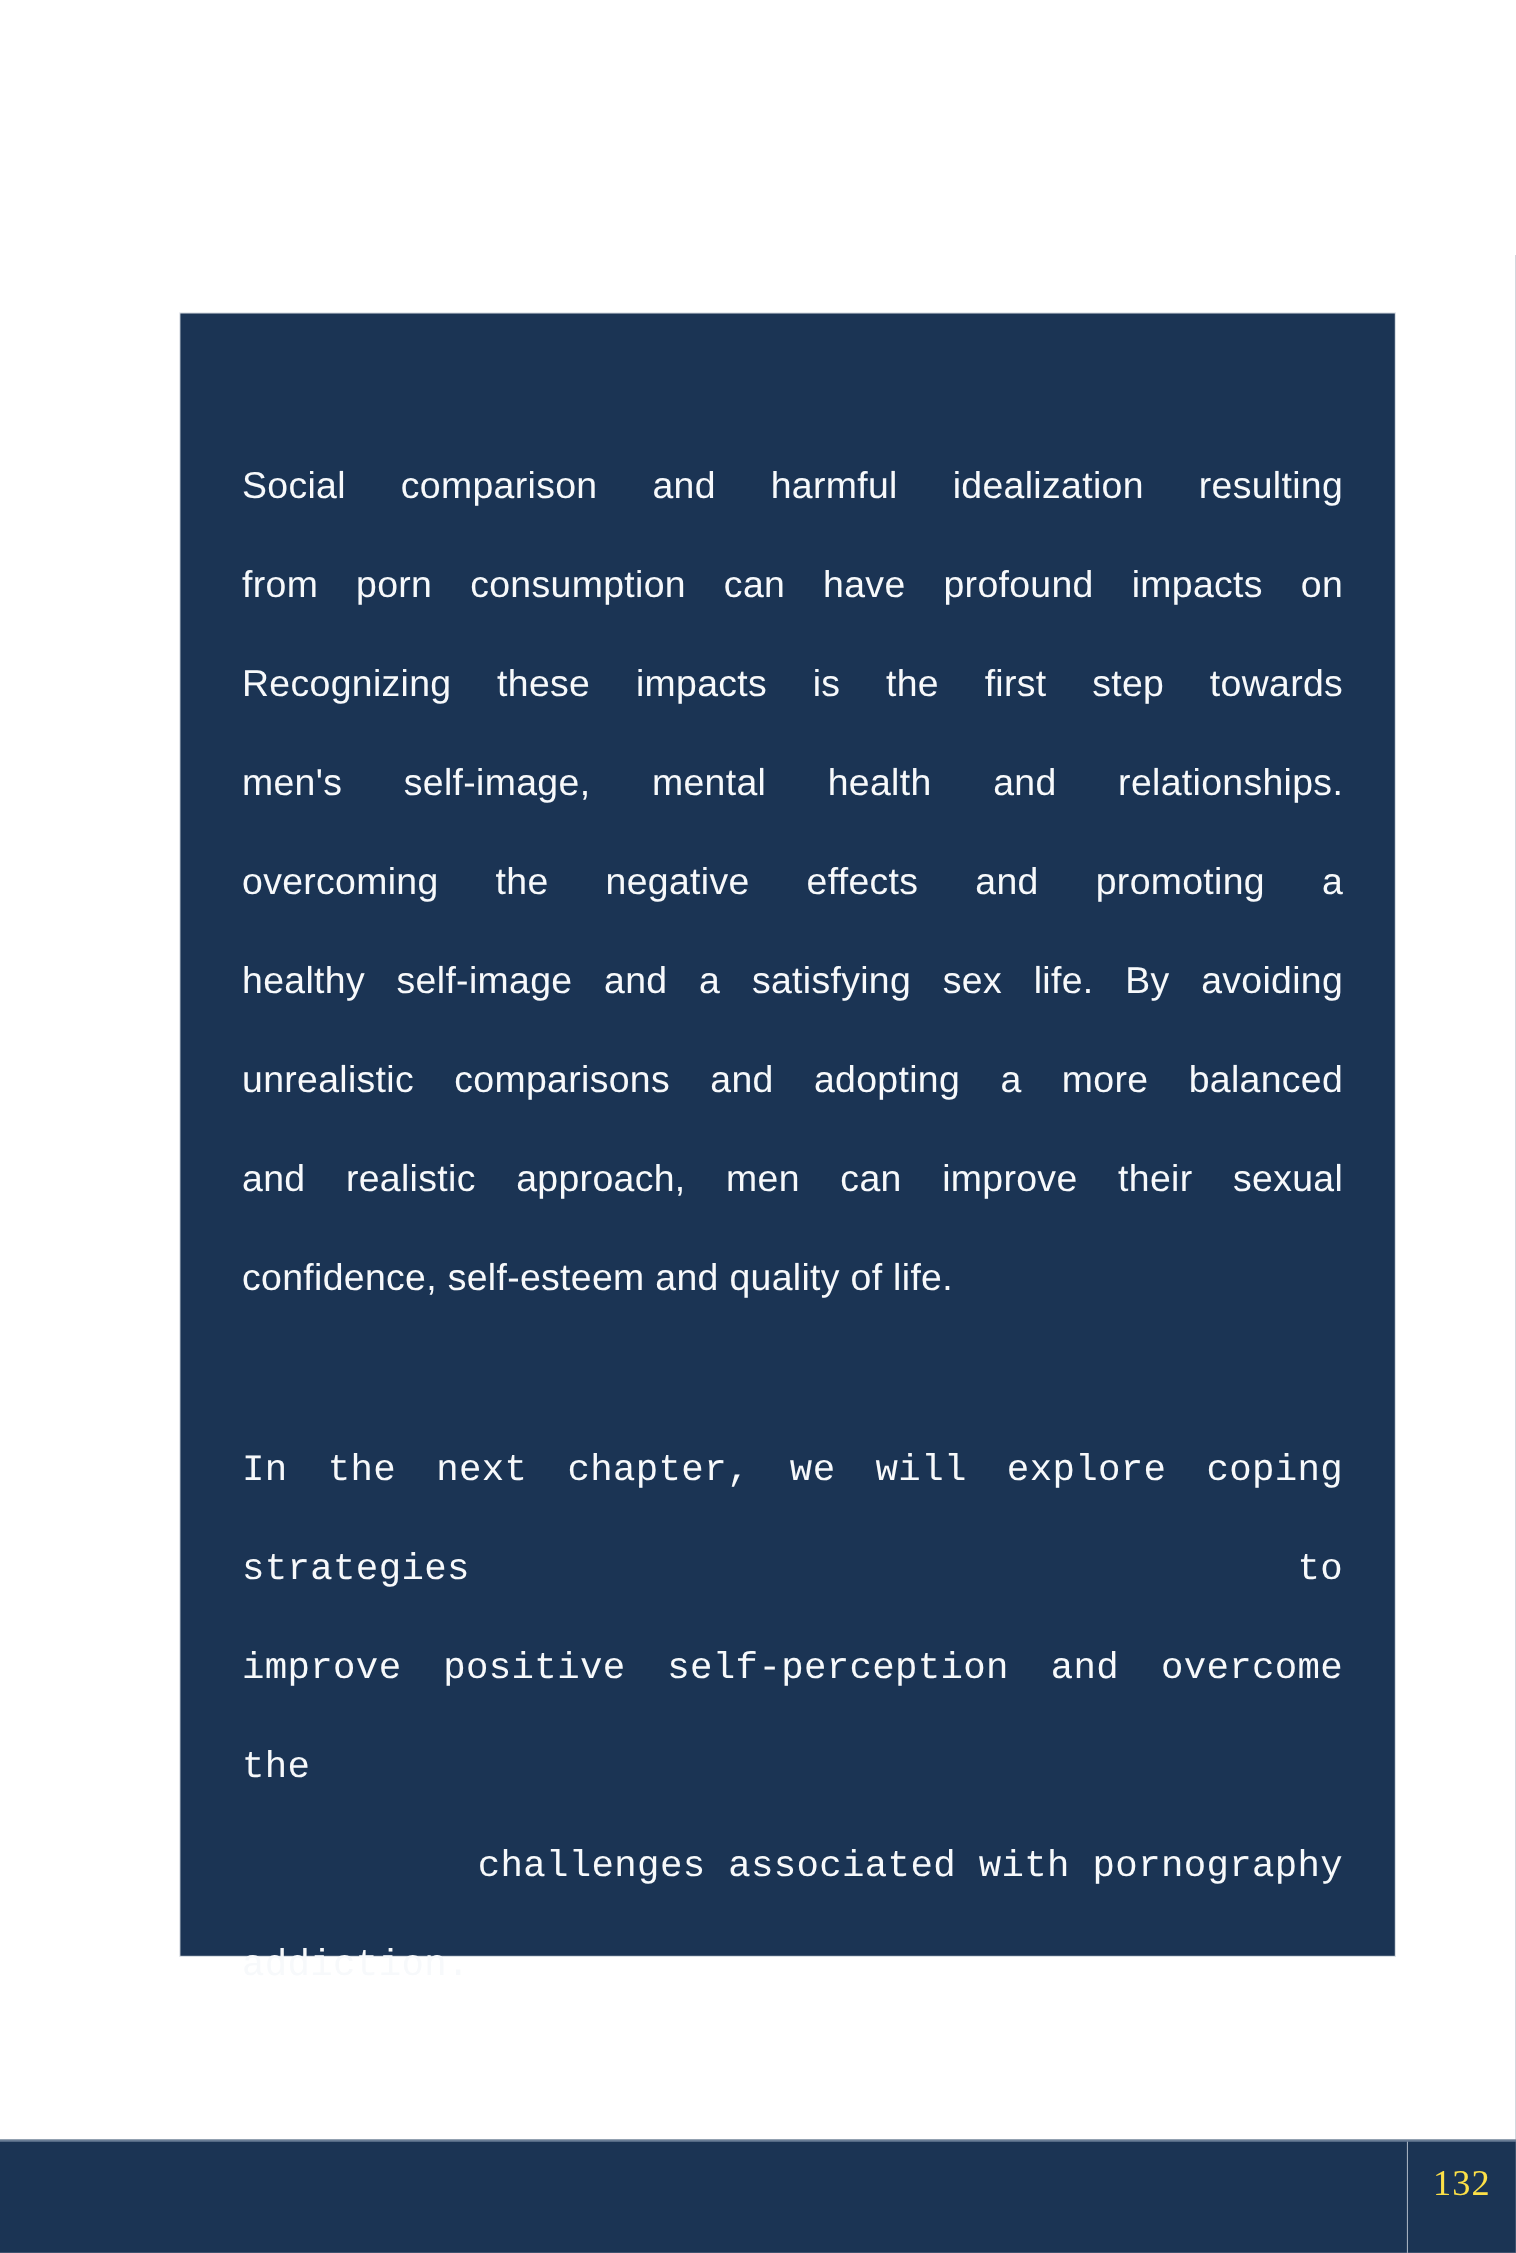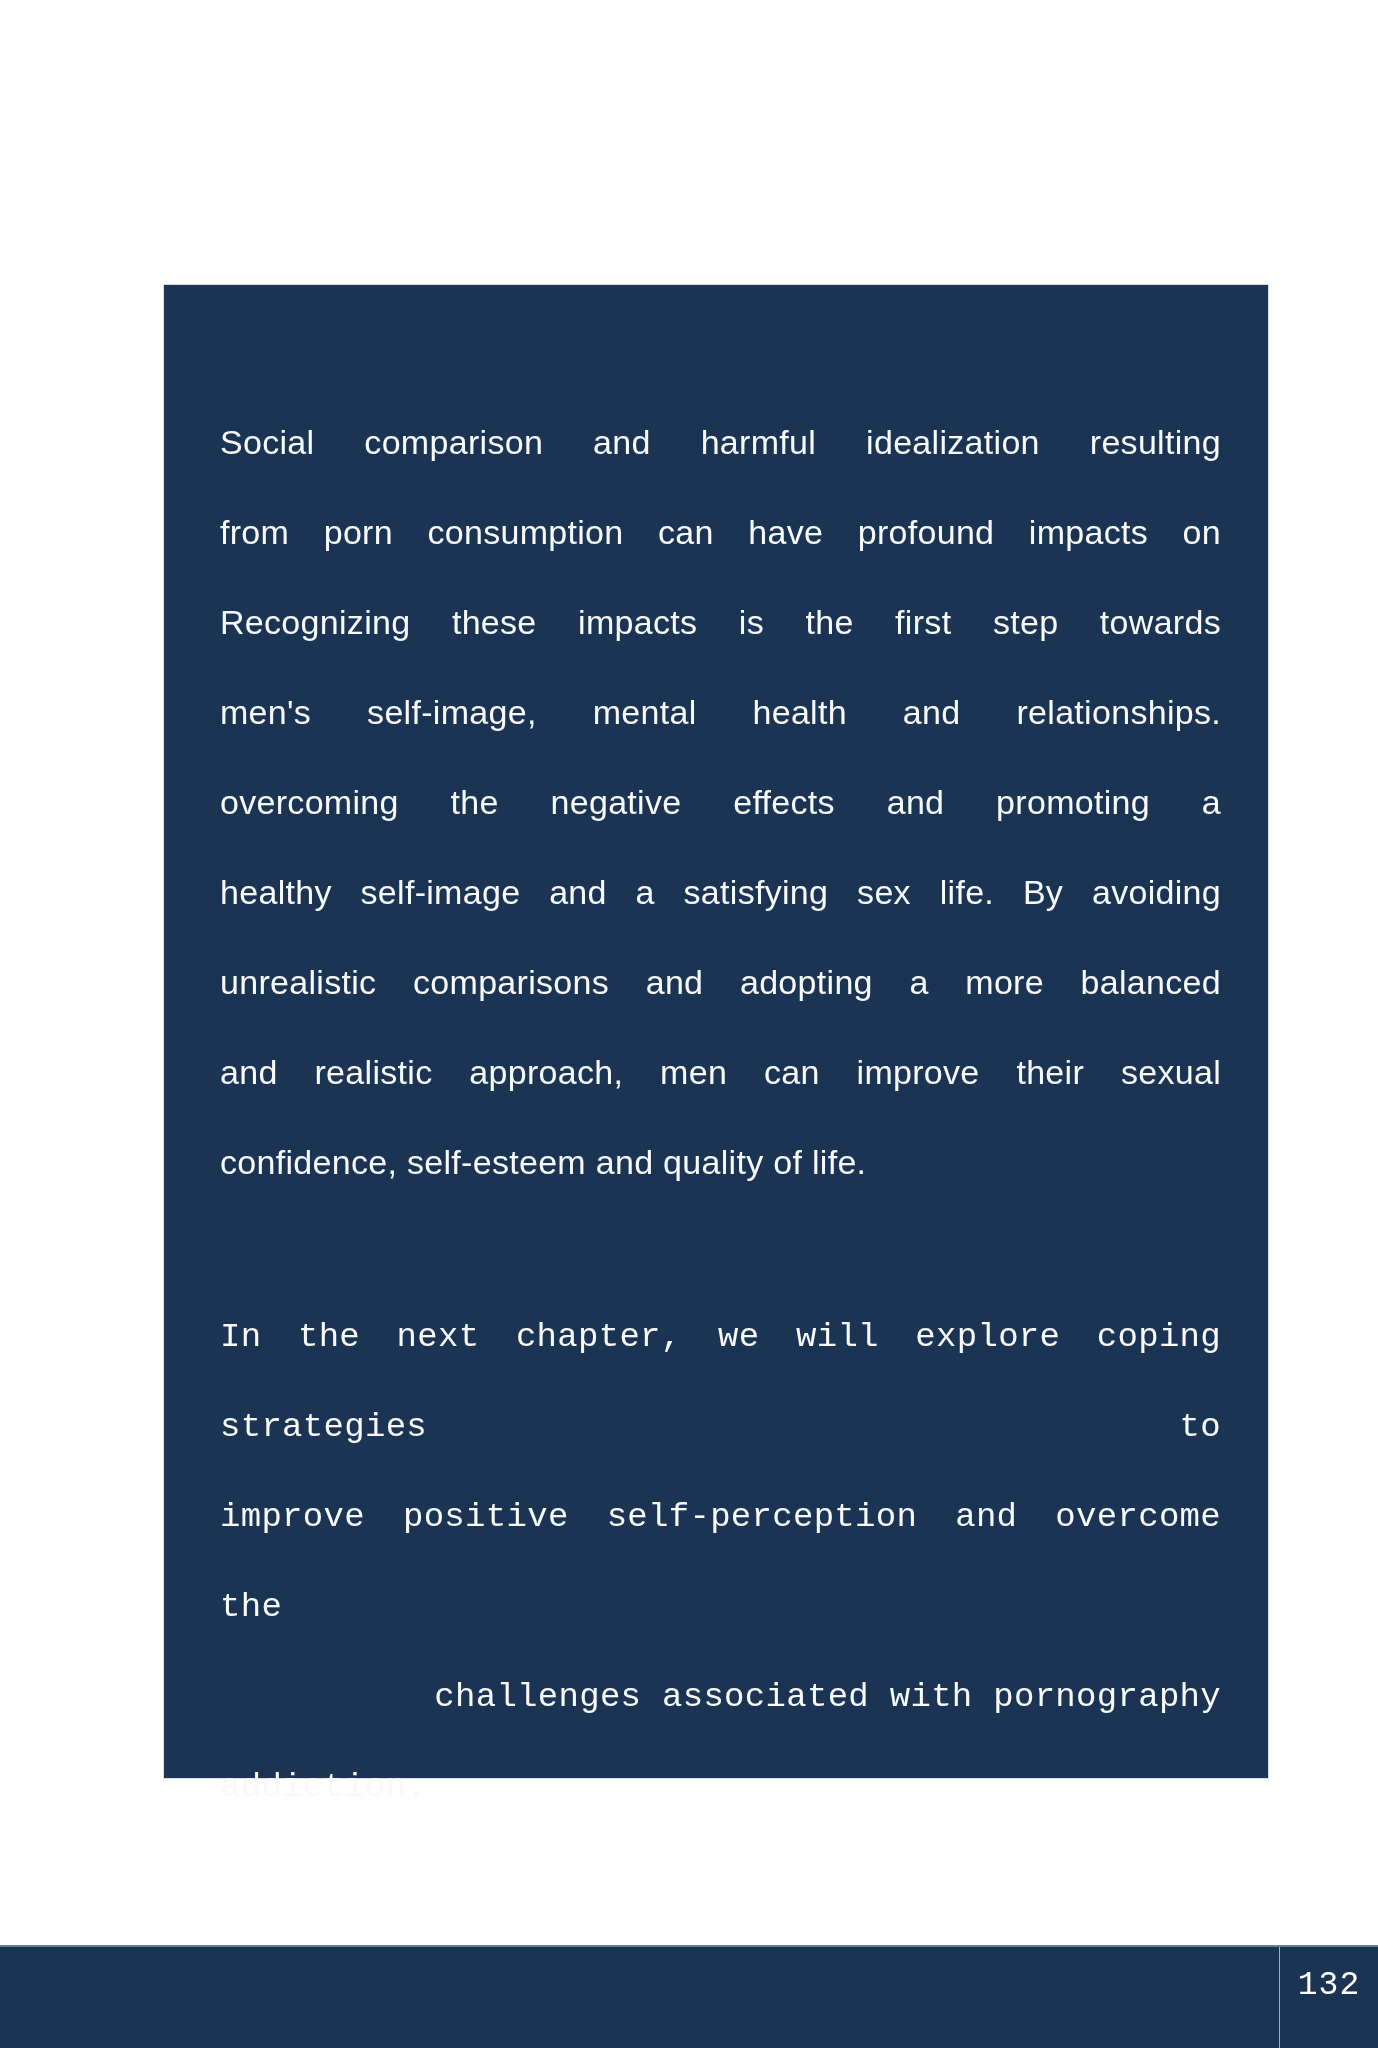--- a/index.html
+++ b/index.html
@@ -72,23 +72,23 @@
     top: 0;
     width: 98px;
     height: 100%;
     display: flex;
     align-items: center;
     justify-content: center;
     box-sizing: border-box;
     padding-bottom: 24px;
   }
   .page-number {
-    font-family: Liberation Mono, monospace;
+    font-family: Liberation Serif, serif;
     font-size: 33px;
-    color: #ffffff;
+    color: #fde047;
     letter-spacing: 1px;
   }
 </style>
 </head>
 <body>
 
 <div>
 
   <section class="content-panel">
     <p class="para">

